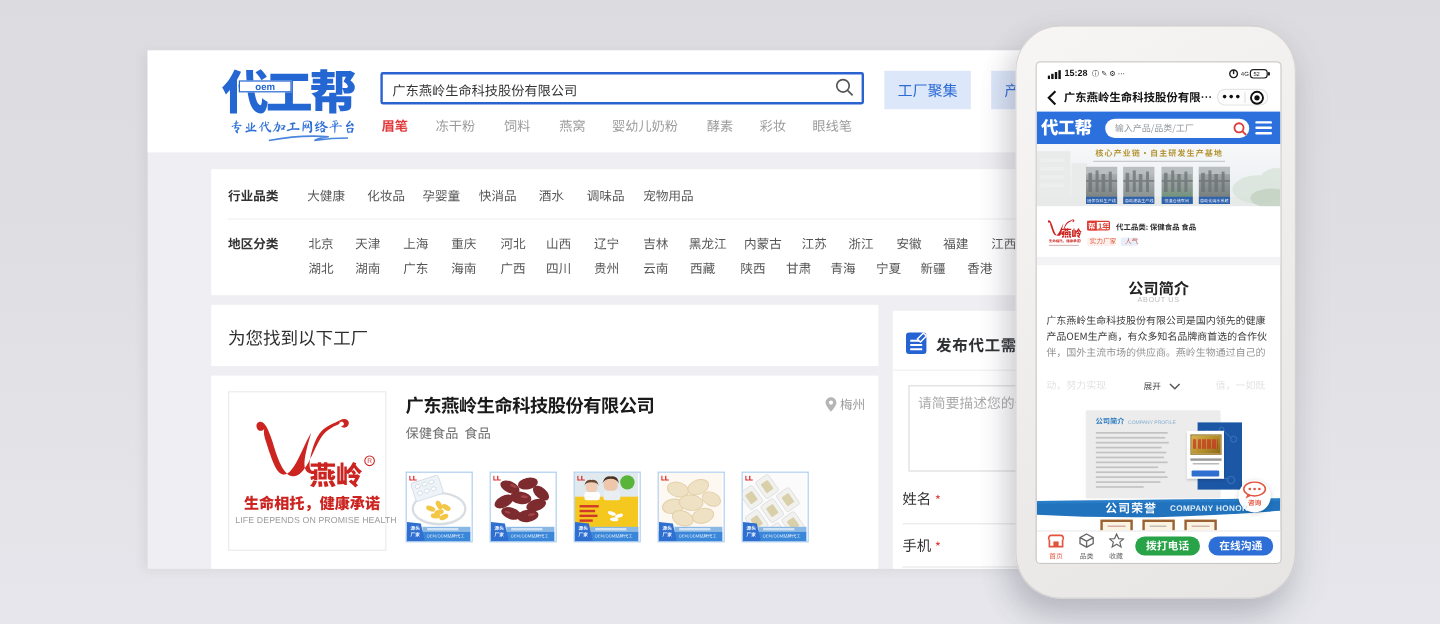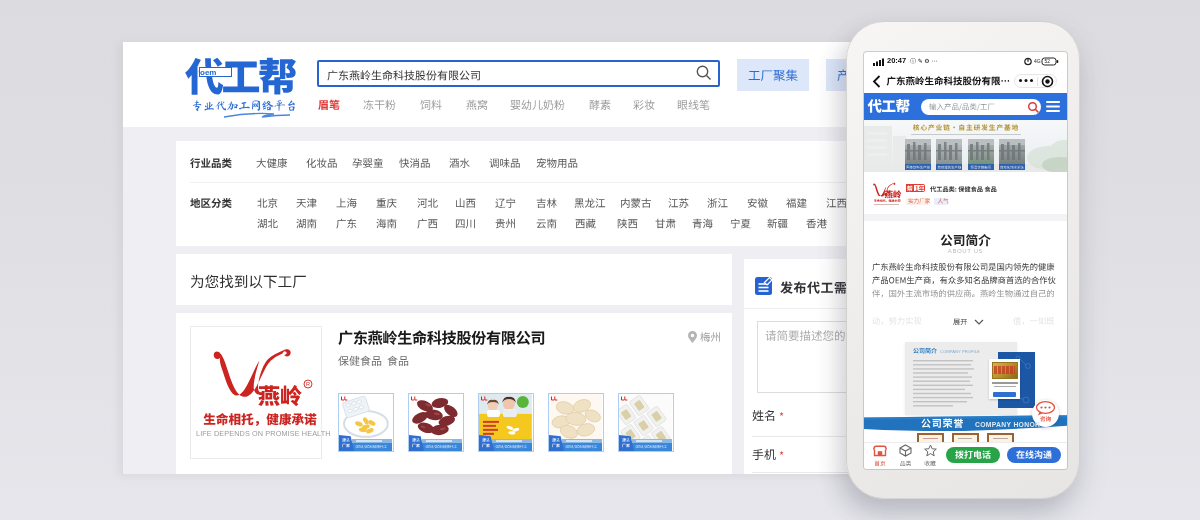--- a/index.html
+++ b/index.html
@@ -1,20 +1,20 @@
 <!DOCTYPE html>
 <html><head><meta charset="utf-8"><style>html,body{margin:0;padding:0}*{box-sizing:border-box}body{width:1200px;height:520px;overflow:hidden;font-family:"Liberation Sans",sans-serif}</style></head><body>
 <div style="position:relative;width:1200px;height:520px;background:linear-gradient(180deg,#dcdce0 0%,#dfdfe3 40%,#e6e6ec 100%)">
     <div style="position:absolute;left:123px;top:42px;width:917px;height:432px;background:#efeff3;box-shadow:-4px 2px 8px rgba(120,120,135,0.12)"></div>
     <div style="position:absolute;left:123px;top:42px;width:917px;height:85px;background:#fff"></div>
     <div style="position:absolute;left:176px;top:141px;width:864px;height:105px;background:#fff"></div>
     <div style="position:absolute;left:176px;top:254px;width:556px;height:51px;background:#fff"></div>
     <div style="position:absolute;left:176px;top:313px;width:556px;height:161px;background:#fff"></div>
     <div style="position:absolute;left:744px;top:259px;width:296px;height:215px;background:#fff"></div>
-    <div style="position:absolute;left:199px;top:66.5px;width:33px;height:10.5px;background:#fff;border:1.2px solid #2467d3;z-index:6;font:bold 8px 'Liberation Sans',sans-serif;color:#2467d3;text-align:left;line-height:9px">oem</div>
+    <div style="position:absolute;left:199px;top:66.5px;width:44px;height:10.5px;background:#fff;border:1.2px solid #2467d3;z-index:6;font:bold 8px 'Liberation Sans',sans-serif;color:#2467d3;text-align:center;line-height:9px">oem</div>
     <svg style="position:absolute;left:222px;top:111px;z-index:6" width="70" height="9" viewBox="0 0 70 9">
       <path d="M2 6 Q30 1 52 3 Q44 4 40 6 Q55 4 68 4" fill="none" stroke="#4a86dd" stroke-width="1.3"></path>
     </svg>
     <div style="position:absolute;left:317px;top:60px;width:403px;height:27px;background:#fff;border:2px solid #2a63cf;border-radius:2px"></div>
     <svg style="position:absolute;left:695px;top:64px;z-index:6" width="18" height="18" viewBox="0 0 18 18">
       <circle cx="7.5" cy="7.5" r="5.2" fill="none" stroke="#555" stroke-width="1.4"></circle>
       <line x1="11.5" y1="11.5" x2="15.5" y2="15.5" stroke="#555" stroke-width="1.4"></line>
     </svg>
     <div style="position:absolute;left:737px;top:59px;width:72px;height:32px;background:#dce7f9"></div>
     <div style="position:absolute;left:826px;top:59px;width:72px;height:32px;background:#dce7f9"></div>
@@ -920,21 +920,21 @@
     <div id="scr" style="position:absolute;left:864px;top:52px;width:203px;height:417px;background:#fff;border-radius:3px;overflow:hidden;z-index:11;box-shadow:0 0 0 1px rgba(160,158,155,0.45)">
       <div style="position:absolute;left:8px;top:4px;width:60px;height:10px;font:7.5px 'Liberation Sans',sans-serif;color:#111"></div>
       <svg style="position:absolute;left:9px;top:6px" width="12" height="8" viewBox="0 0 12 8">
         <g fill="#111">
           <rect x="0" y="5" width="2" height="3"></rect>
           <rect x="3" y="3.5" width="2" height="4.5"></rect>
           <rect x="6" y="2" width="2" height="6"></rect>
           <rect x="9" y="0.5" width="2" height="7.5"></rect>
         </g>
       </svg>
-      <div style="position:absolute;left:23px;top:4px;font:bold 7.5px 'Liberation Sans',sans-serif;color:#111">20:47</div>
+      <div style="position:absolute;left:23px;top:4px;font:bold 7.5px 'Liberation Sans',sans-serif;color:#111">15:28</div>
       <div style="position:absolute;left:46px;top:4.5px;font:6px 'Liberation Sans',sans-serif;color:#222">ⓘ ✎ ⚙ ⋯</div>
       <svg style="position:absolute;left:160px;top:4.5px" width="36" height="9" viewBox="0 0 36 9">
         <circle cx="4" cy="4.5" r="3.2" fill="none" stroke="#222" stroke-width="1.2"></circle>
         <rect x="3.4" y="1.2" width="1.2" height="3.6" fill="#222"></rect>
         <text x="10" y="6" font-size="5" fill="#222" font-family="Liberation Sans">4G</text>
         <rect x="18" y="1" width="14" height="7" rx="2.5" fill="none" stroke="#222" stroke-width="1"></rect>
         <rect x="32.5" y="3" width="1.8" height="3" rx="0.8" fill="#222"></rect>
         <text x="20.5" y="6.4" font-size="4.8" fill="#222" font-family="Liberation Sans">52</text>
       </svg>
       <svg style="position:absolute;left:8px;top:23px" width="9" height="13" viewBox="0 0 9 13">

